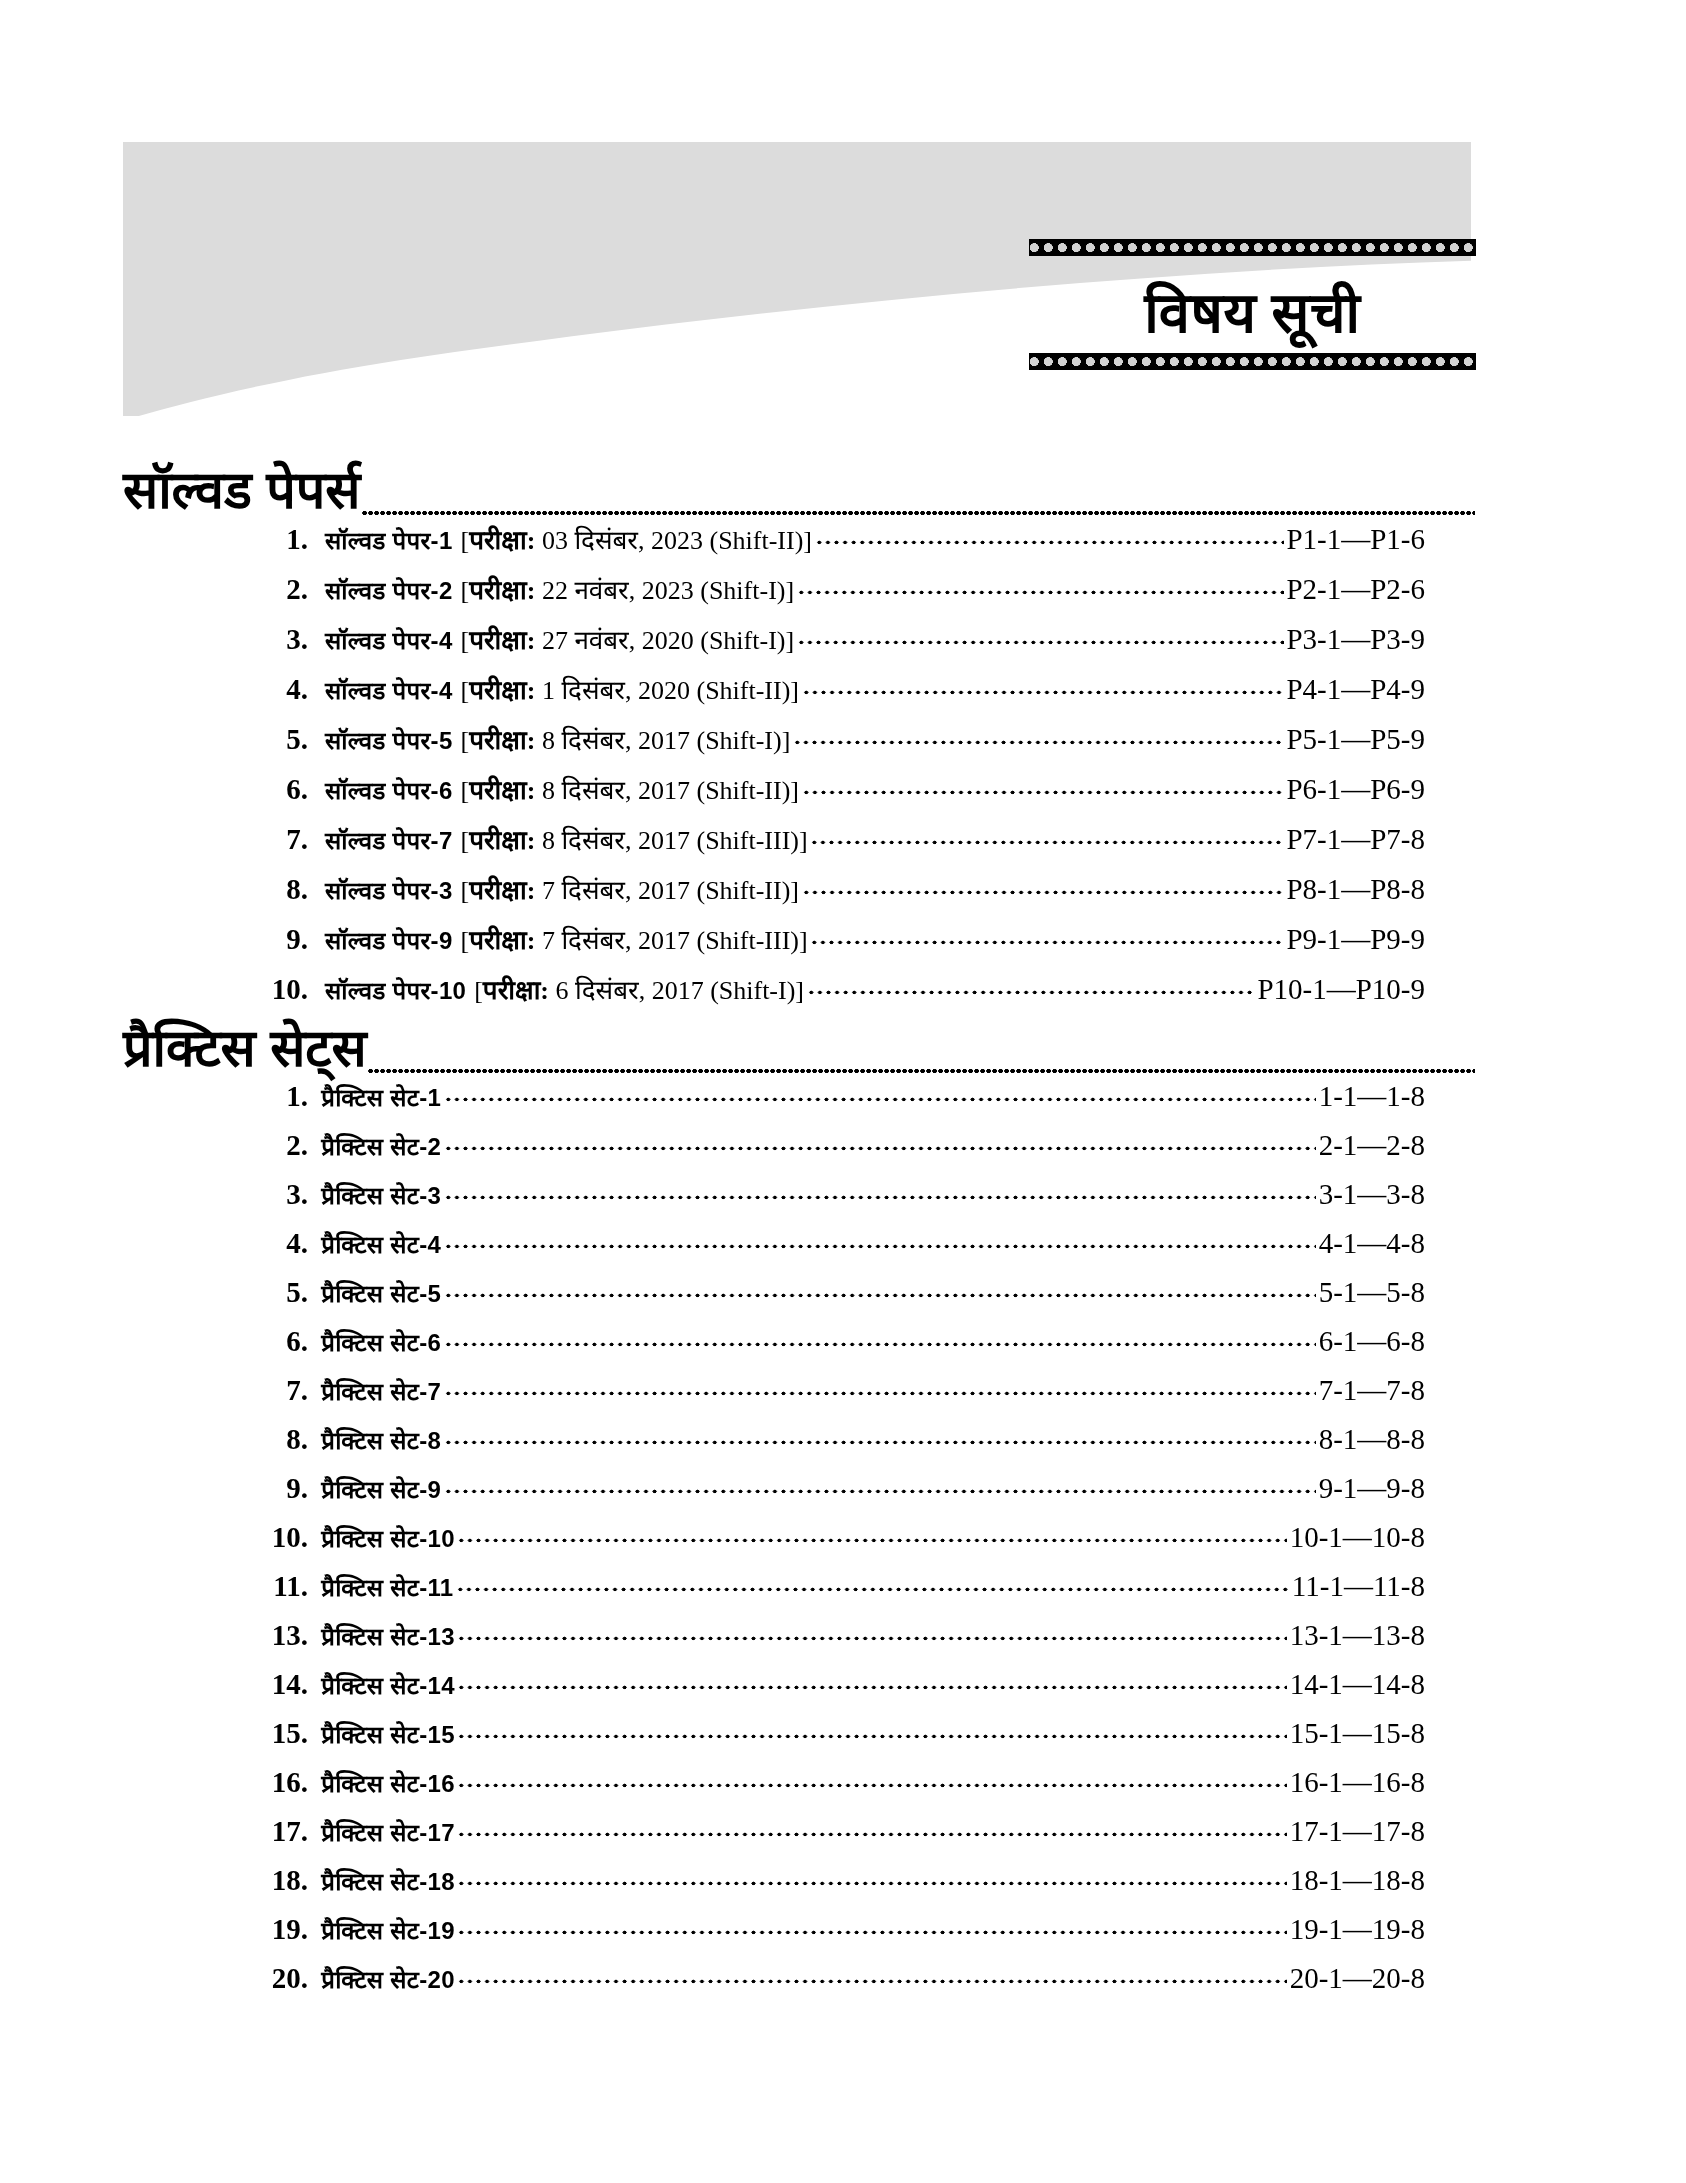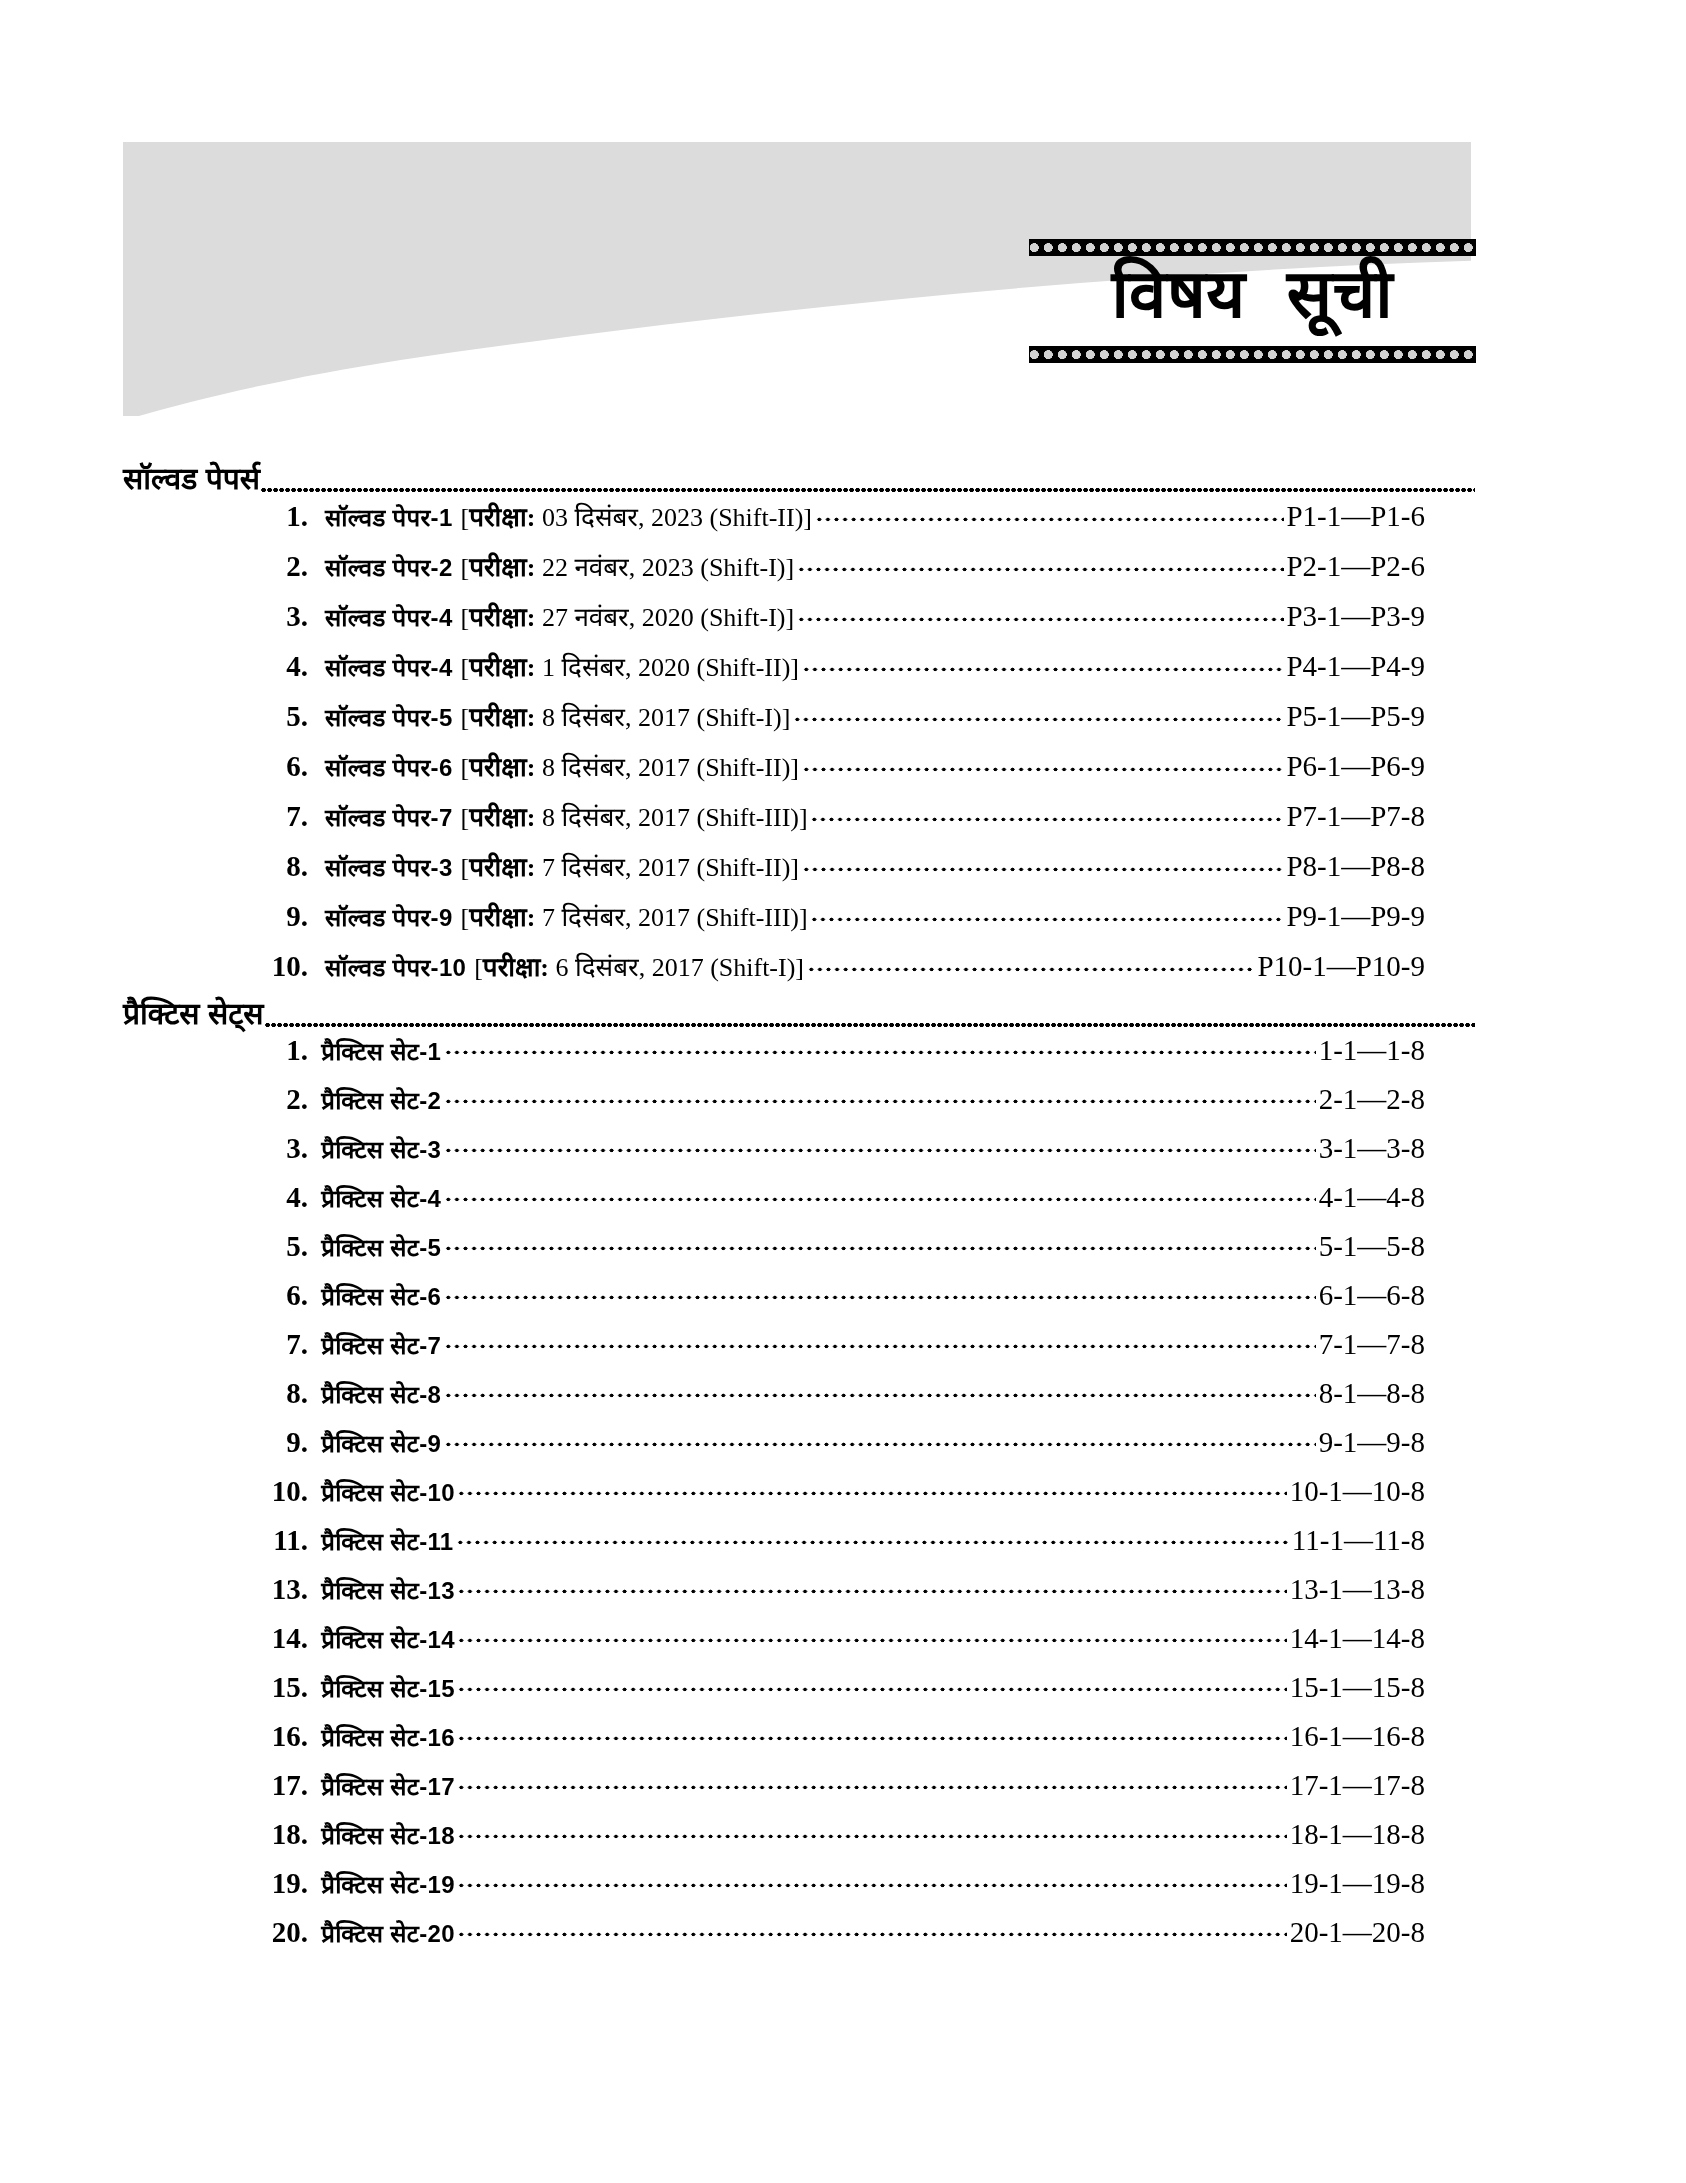--- a/index.html
+++ b/index.html
@@ -40,27 +40,28 @@
   }
   .dot-rule {
     height: 17px;
     width: 100%;
     background-color: #000000;
     background-image: radial-gradient(circle at 5.3px 8.6px, #d3d3d3 4.3px, rgba(0,0,0,0) 4.6px);
     background-size: 14px 17px;
     background-repeat: repeat-x;
   }
   .title-text {
-    font-family: Liberation Mono, monospace;
+    font-family: Liberation Serif, serif;
     font-weight: bold;
-    font-size: 67px;
+    font-size: 56px;
     line-height: 1.18;
     letter-spacing: 0.7px;
     padding: 4px 0 6.6px 0;
     white-space: nowrap;
+    margin-top: 20px;
   }
 
   
   .content {
     position: absolute;
     left: 0;
     top: 463px;
     width: 1687px;
   }
 
@@ -69,21 +70,21 @@
   .section-head {
     display: flex;
     align-items: flex-end;
     margin-left: 123px;
     margin-right: 212px;
     margin-bottom: 2.6px;
   }
   .section-head .sh-label {
     font-family: "Liberation Sans", "DejaVu Sans", sans-serif;
     font-weight: bold;
-    font-size: 30px;
+    font-size: 52px;
     line-height: 1.05;
     white-space: nowrap;
     padding-bottom: 1.3px;
   }
   .section-head .sh-leader {
     flex: 1 1 auto;
     height: 18.5px;
     position: relative;
     margin-left: 1.3px;
   }

